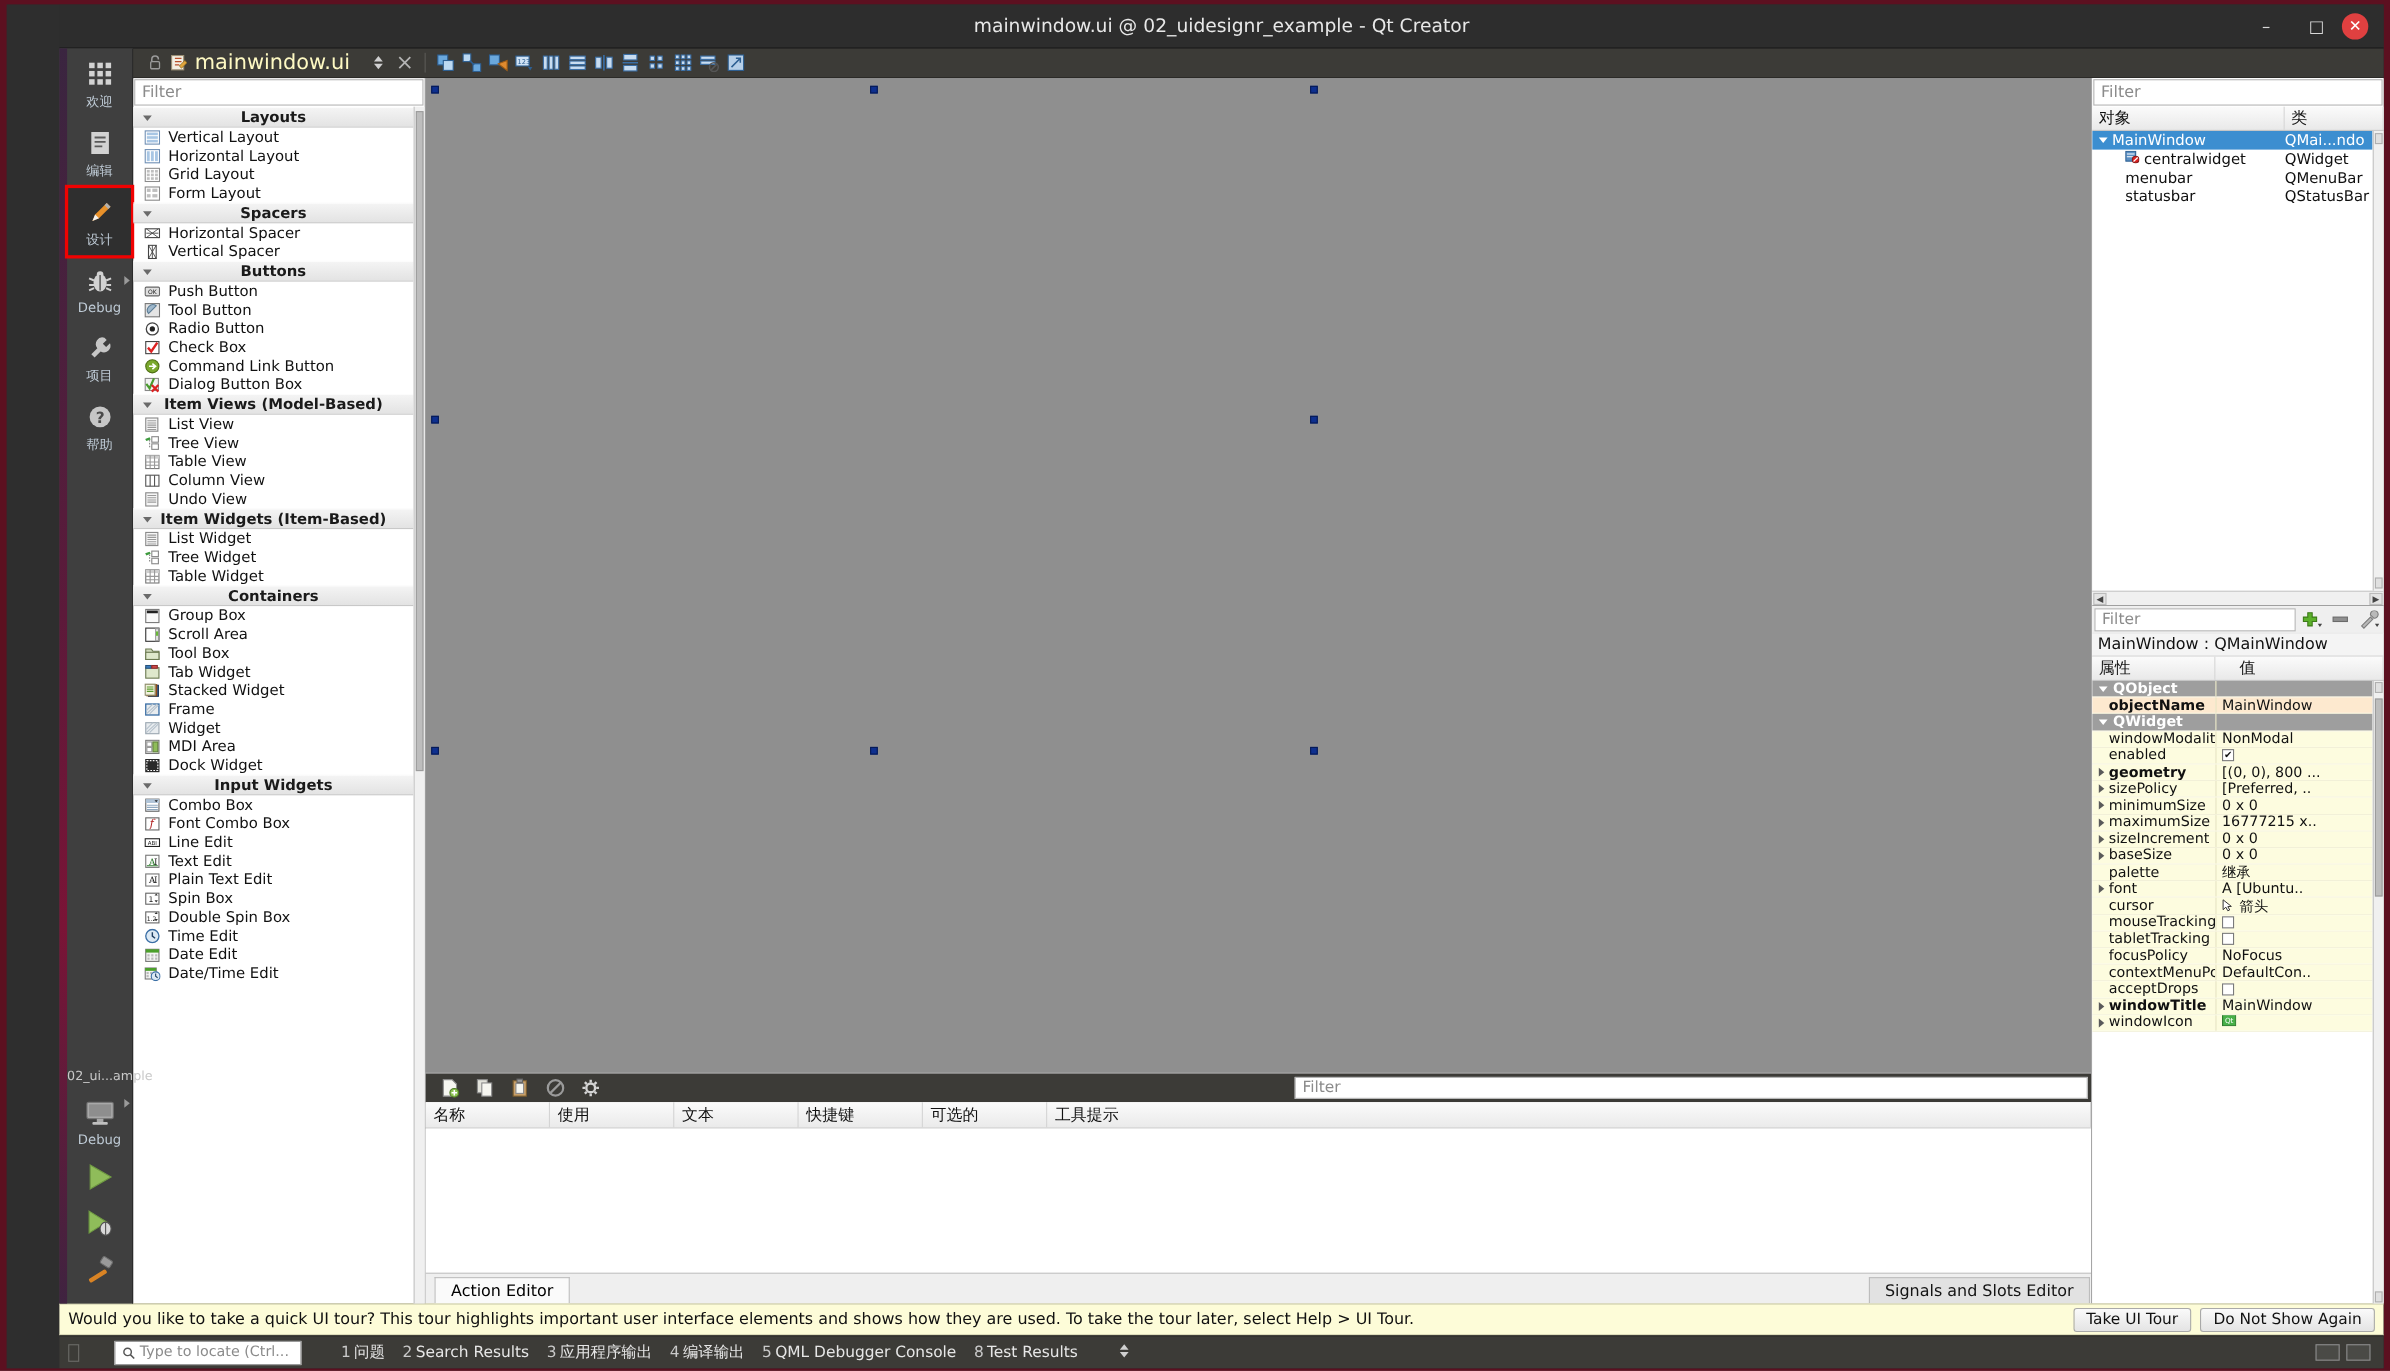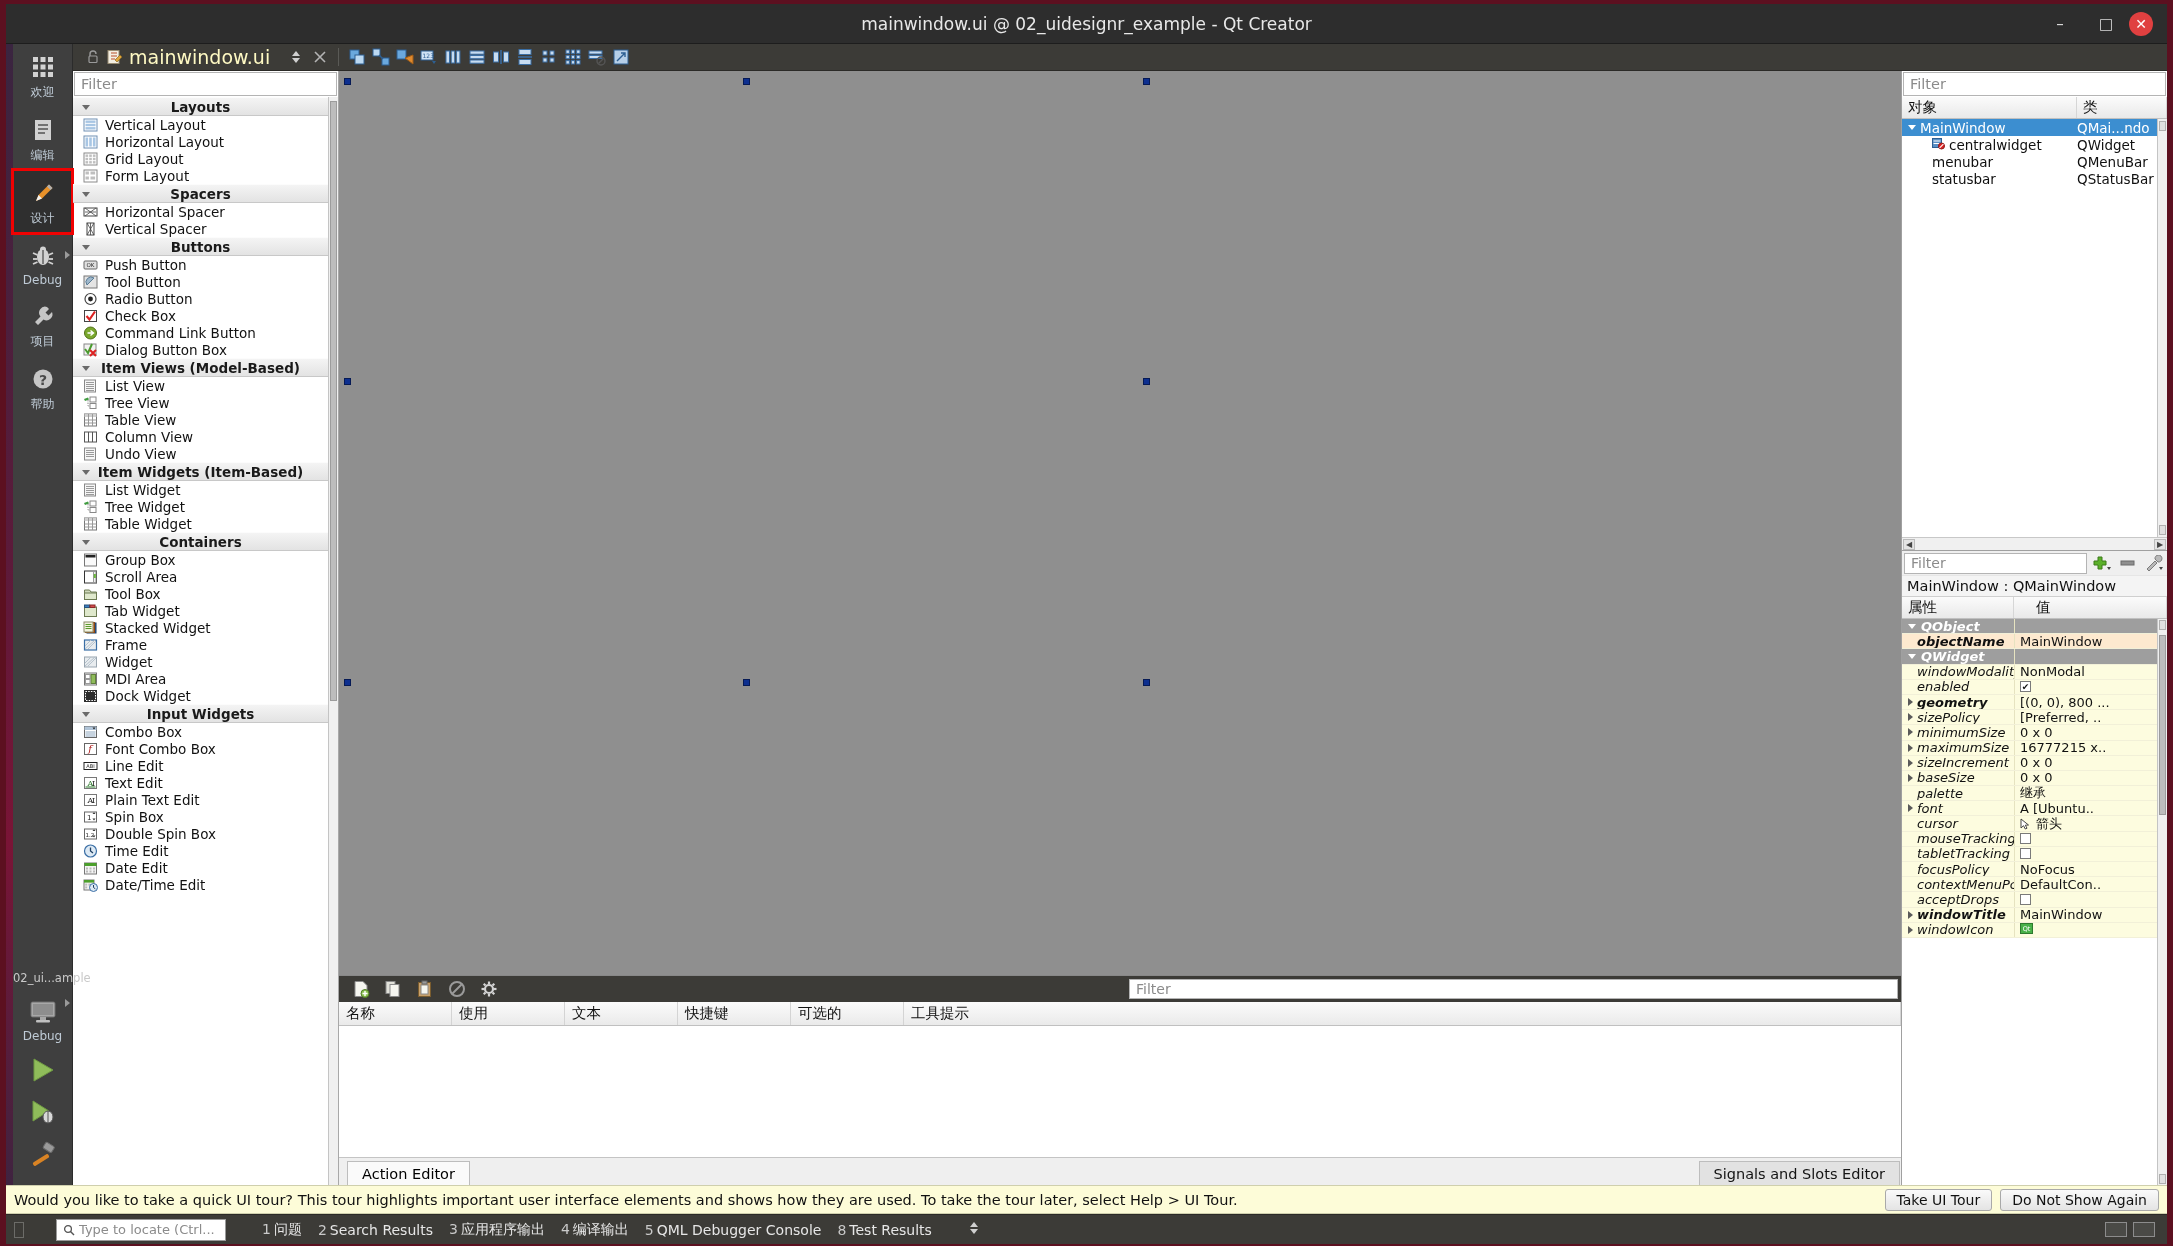--- a/index.html
+++ b/index.html
@@ -11,20 +11,21 @@
   }
   body { position: relative; }
 
   
   #window {
     position: absolute; left: 6px; top: 4px;
     width: 2161px; height: 1240px;
     background: #2e2e2e;
     display: flex; flex-direction: column;
     overflow: hidden;
+    padding-left: 48px;
   }
 
   
   #titlebar {
     height: 40px; flex: none;
     background: #2d2d2d;
     display: flex; align-items: center;
     position: relative;
     border-bottom: 1px solid #1d1d1d;
   }
@@ -285,21 +286,21 @@
   #prop-header {
     height: 22px; flex: none; display: flex;
     background: linear-gradient(to bottom,#fbfbfb,#e9e9e9);
     border-bottom: 1px solid #c0c0c0; font-size: 14.5px; color: #111; gap: 16px;
   }
   #prop-header .col { display:flex; align-items:center; padding-left:6px; border-right:1px solid #d6d6d6;}
   #prop-rows { flex: 1; overflow: hidden; position: relative; }
   .prop-row { height: 15.2px; display: flex; font-size: 13px; color: #111;
     border-bottom: 1px solid #f2f0d8; }
   .prop-row .pn { width: 112px; background: #fdfcdf; display: flex; align-items: center;
-    padding-left: 6px; white-space: nowrap; overflow: hidden; font-style: italic;}
+    padding-left: 6px; white-space: nowrap; overflow: hidden;}
   .prop-row .pv { flex: 1; background: #fdfcdf; display: flex; align-items: center;
     padding-left: 5px; border-left: 1px solid #e6e3c0; white-space: nowrap; overflow: hidden;}
   .prop-row.group .pn, .prop-row.group .pv { background: #9e9e9e; color: #fff; font-weight: 700; }
   .prop-row.alt .pn, .prop-row.alt .pv { background: #fde9cf; }
   .prop-row .ptri { width:0;height:0;margin-right:4px; flex:none;
     border-left: 5px solid #5a5a5a; border-top:4px solid transparent; border-bottom:4px solid transparent;}
   .prop-row .ptri.down { border-left:4px solid transparent; border-right:4px solid transparent;
     border-top:5px solid #fff; border-bottom:none; margin-right:5px;}
   .prop-row .spacer-tri { width: 9px; flex: none; }
   .prop-row .bold { font-weight: 700; }

